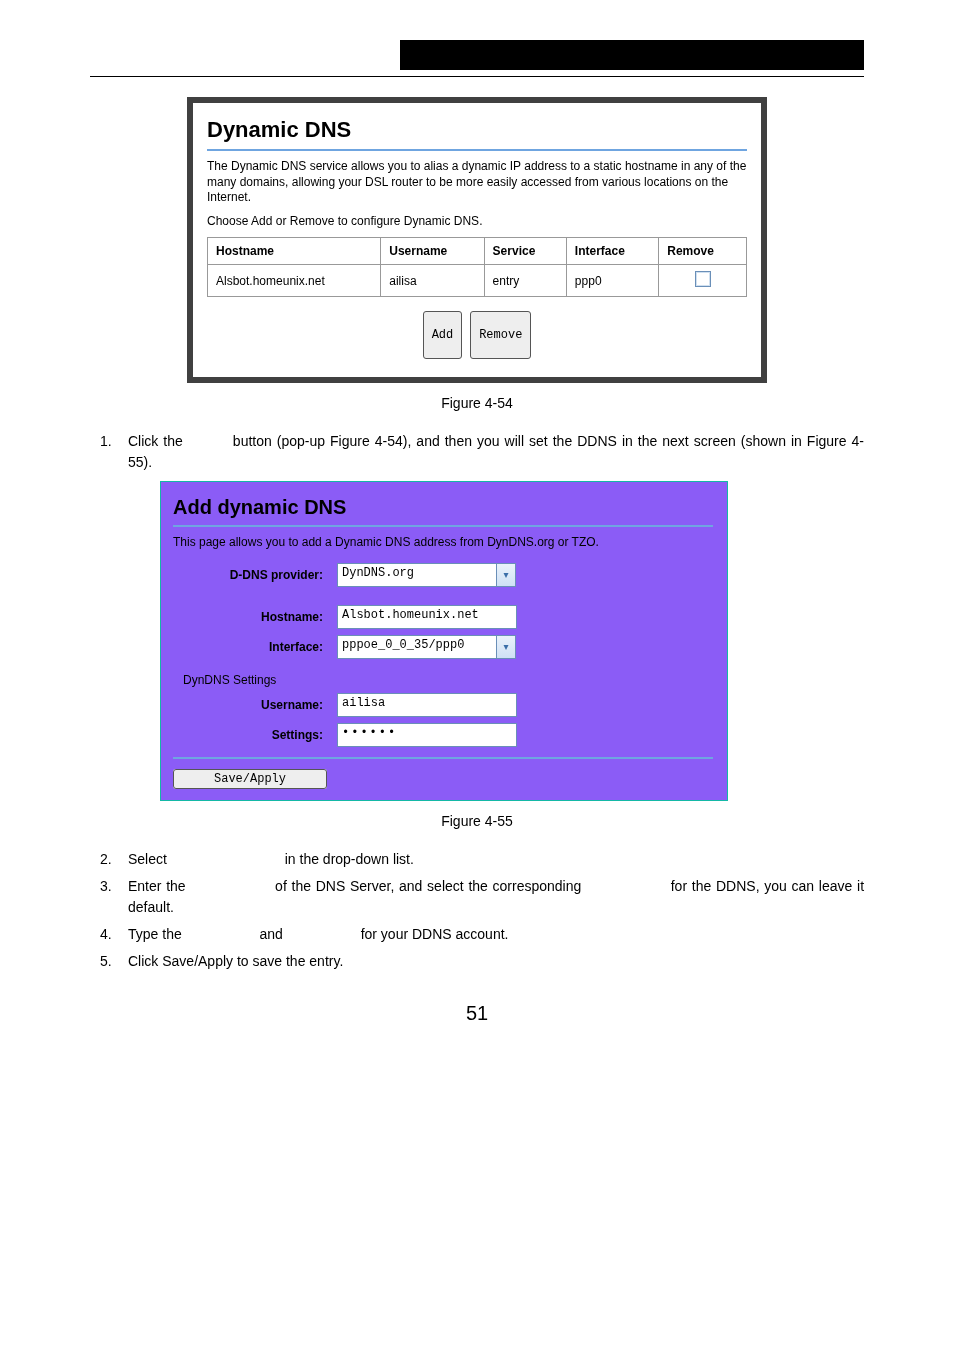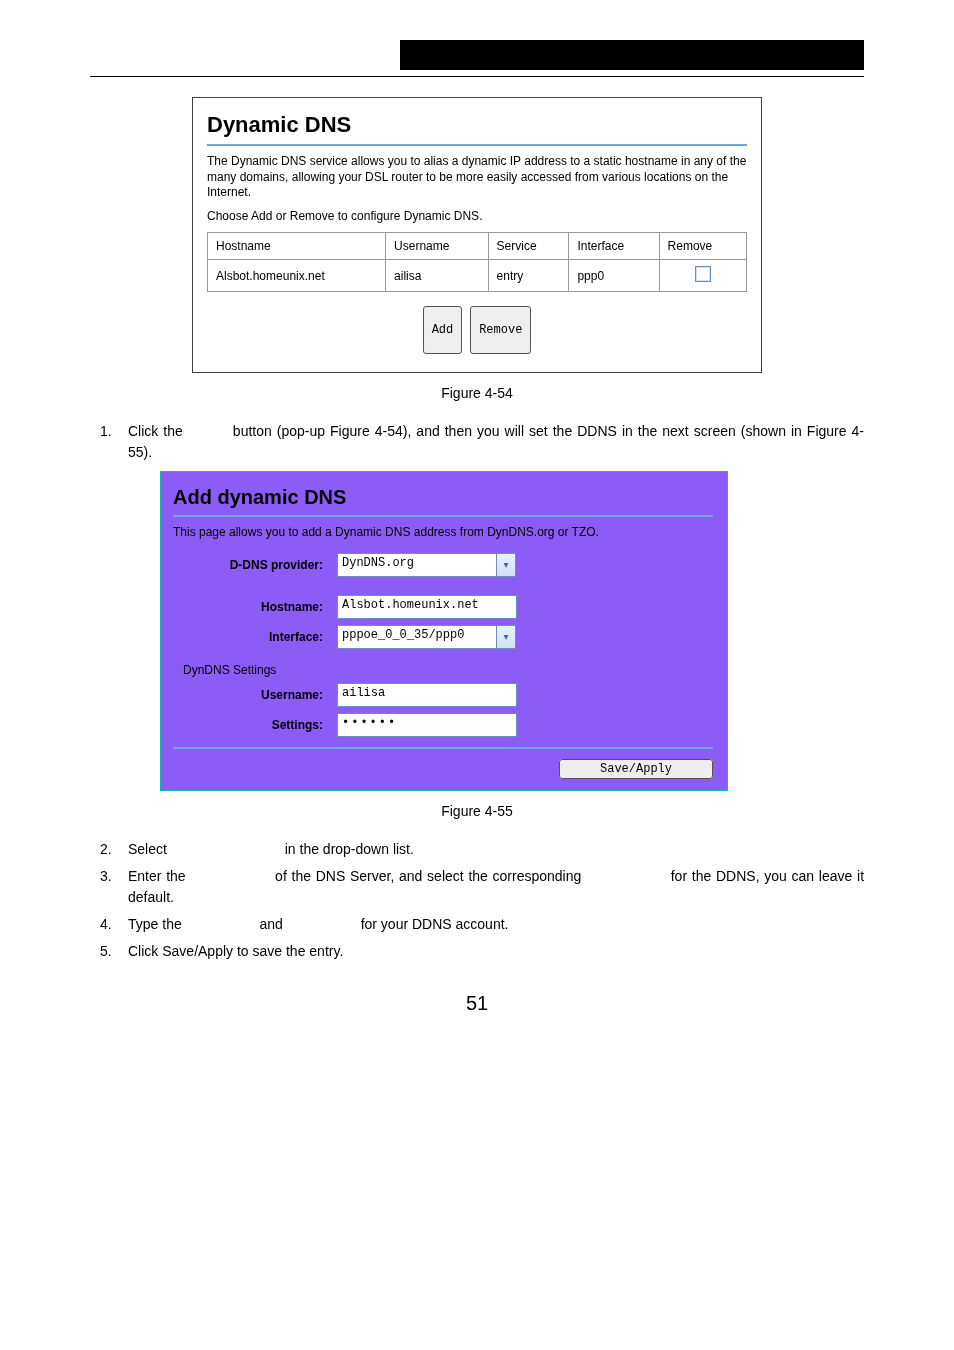--- a/index.html
+++ b/index.html
@@ -23,21 +23,21 @@
   }
   .top-rule {
     border: none;
     border-top: 1px solid #000;
     margin: 6px 90px 0 90px;
   }
   
   .panel-wrap {
     margin: 20px auto 0 auto;
     width: 540px;
-    border: 1px solid #404040;
+    border: 6px solid #404040;
     background: #fff;
     padding: 10px 14px 14px 14px;
   }
   .panel-title {
     font-size: 22px;
     font-weight: bold;
     margin: 4px 0 6px 0;
   }
   .panel-hr-blue {
     border: none;
@@ -56,21 +56,21 @@
     width: 100%;
     font-size: 12px;
     margin-top: 6px;
   }
   .tbl th, .tbl td {
     border: 1px solid #999;
     padding: 6px 8px;
     text-align: left;
     vertical-align: middle;
   }
-  .tbl th { font-weight: normal; }
+  .tbl th { font-weight: bold; }
   .chk {
     display: inline-block;
     width: 14px; height: 14px;
     border: 1px solid #6a8fb8;
     background: #fff;
     box-shadow: inset 0 0 0 1px #d0e0f0;
   }
   .btn-row { text-align: center; margin: 14px 0 4px 0; }
   .btn {
     font-family: "Courier New", monospace;
@@ -139,21 +139,21 @@
     border: 1px solid #6a8fb8;
     border-left: none;
     background: linear-gradient(#eaf2fb,#cfe1f5);
     display: flex; align-items: center; justify-content: center;
     font-size: 10px; color: #3a6ea8;
   }
   .section-plain {
     font-size: 12px;
     margin: 14px 0 4px 10px;
   }
-  .wide-btn-row { text-align:right; margin-top:10px; border-top:2px solid #6fa5e0; padding-top:10px;}
+  .wide-btn-row { text-align:left; margin-top:10px; border-top:2px solid #6fa5e0; padding-top:10px;}
   .wide-btn {
     font-family: "Courier New", monospace;
     font-size: 12px;
     border: 1px solid #555;
     background: #eee;
     padding: 2px 40px;
     border-radius: 3px;
   }
   .pagenum {
     text-align: center;

